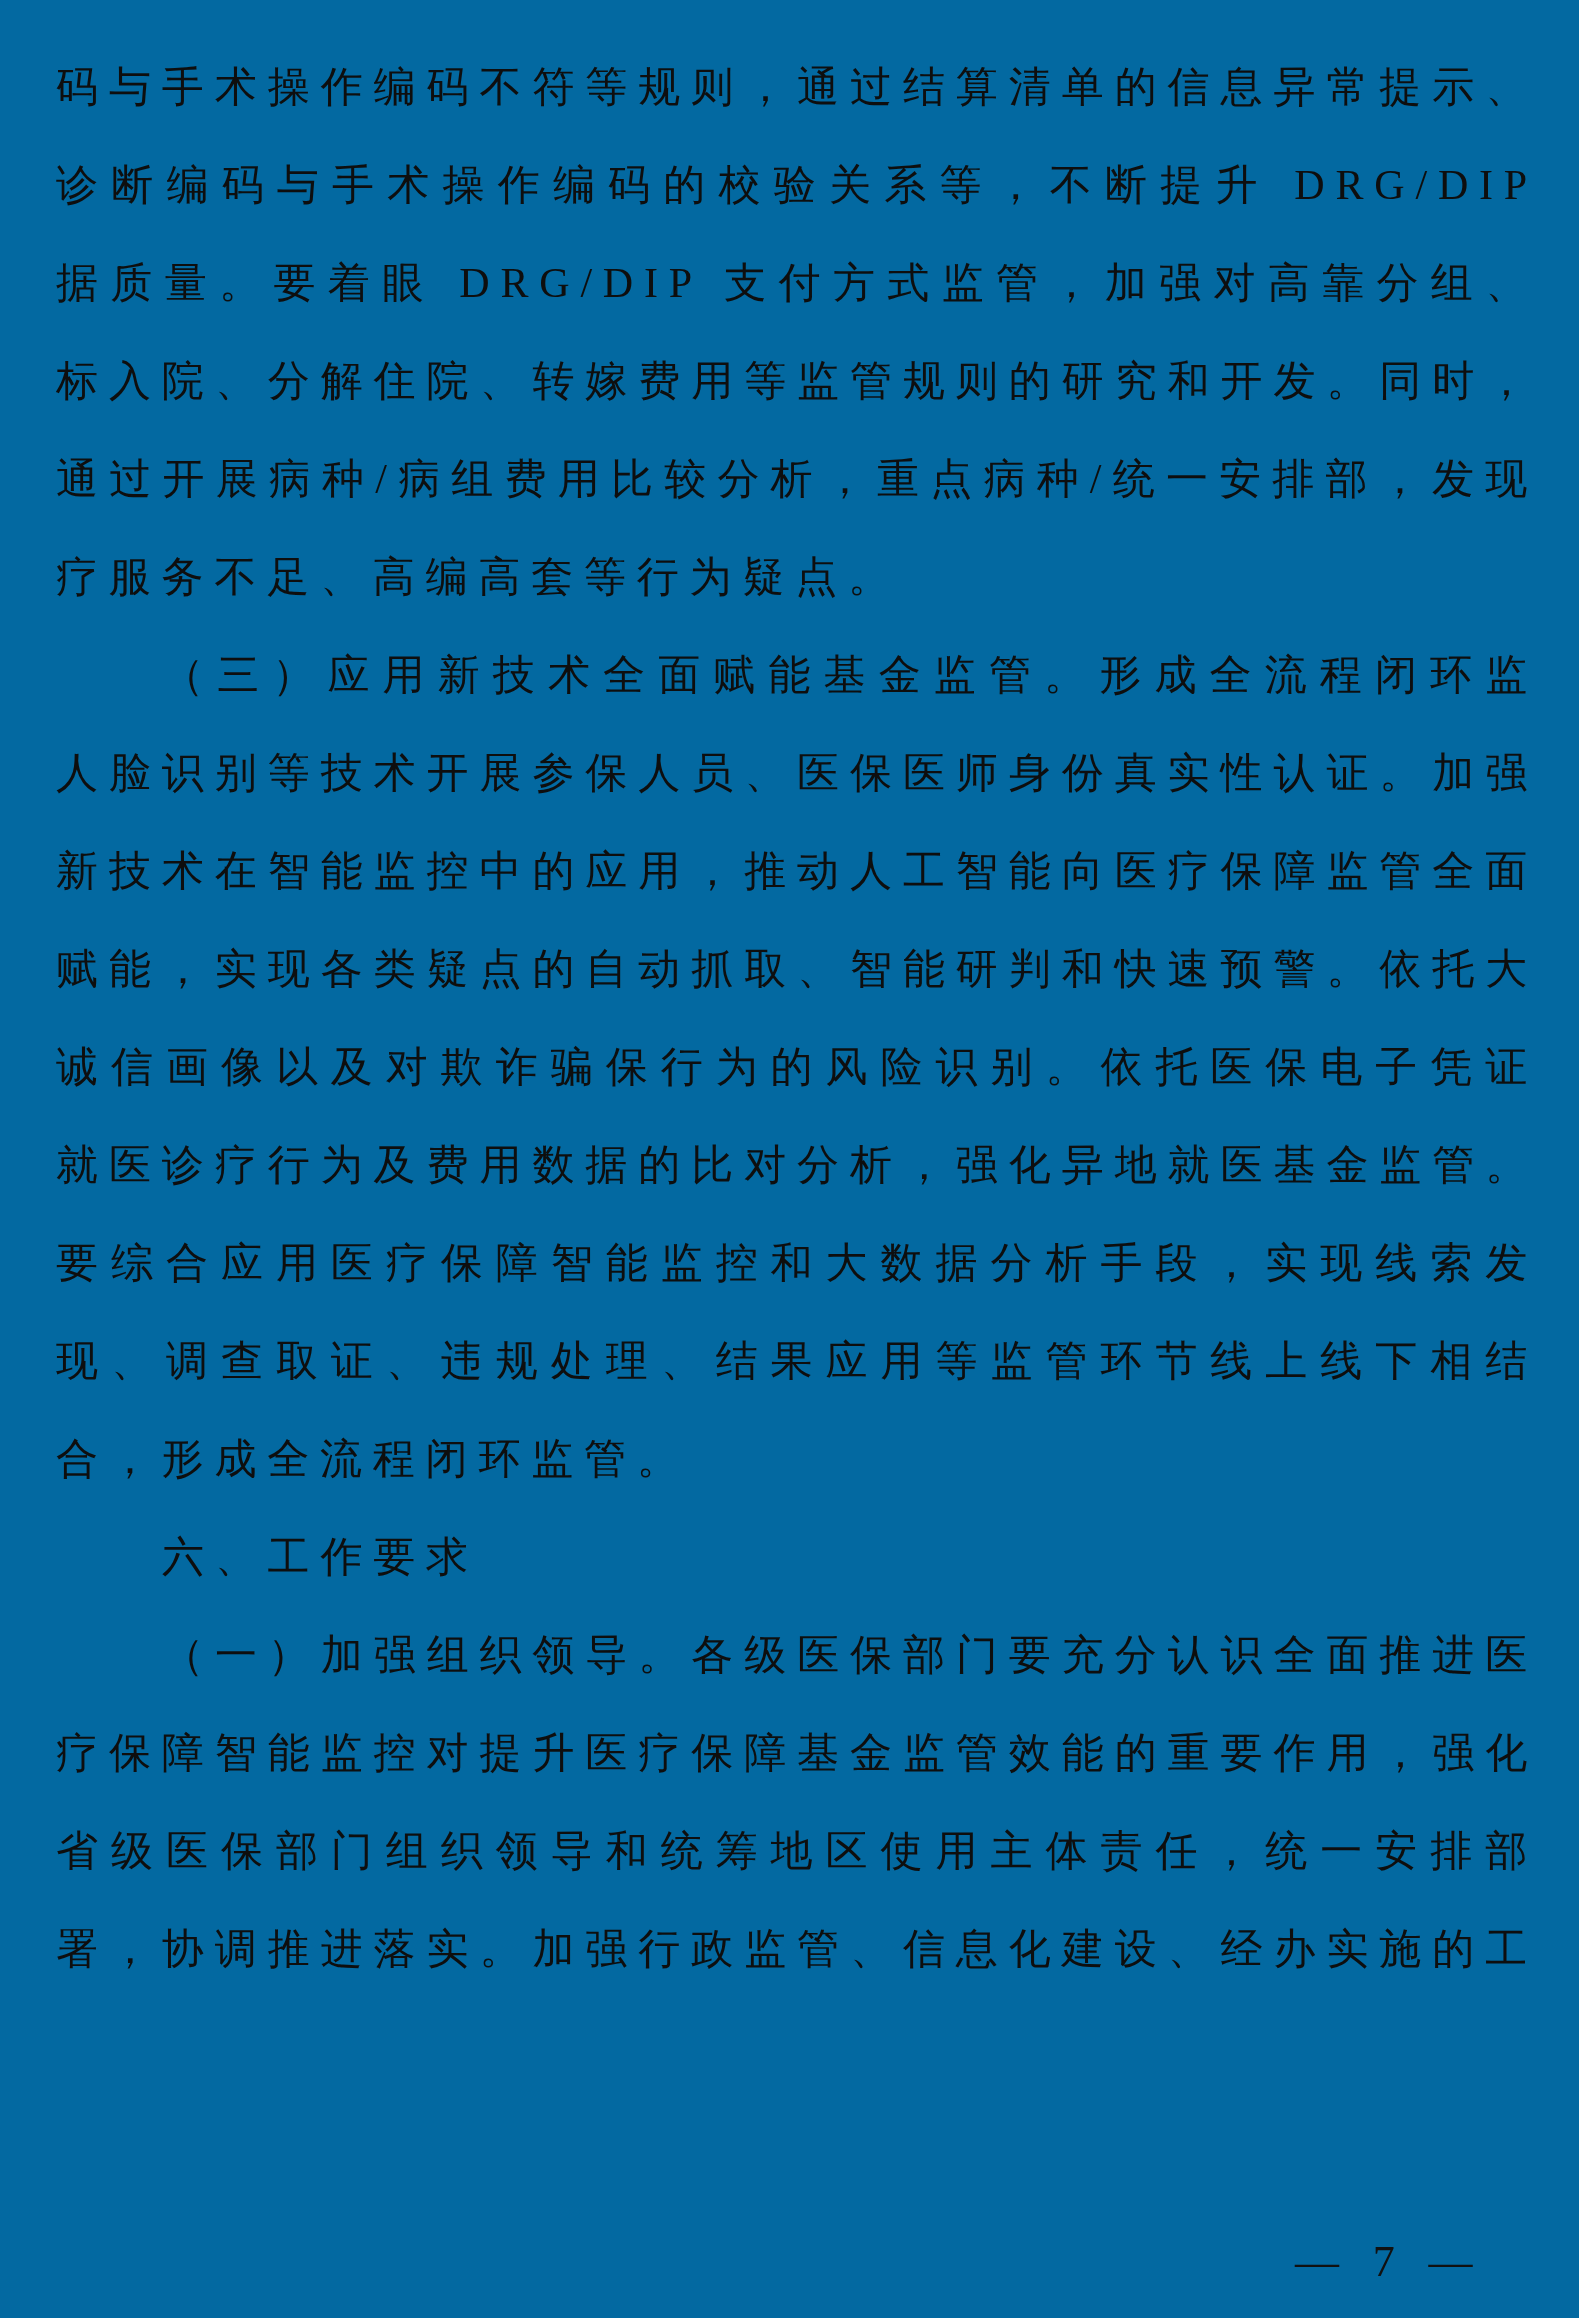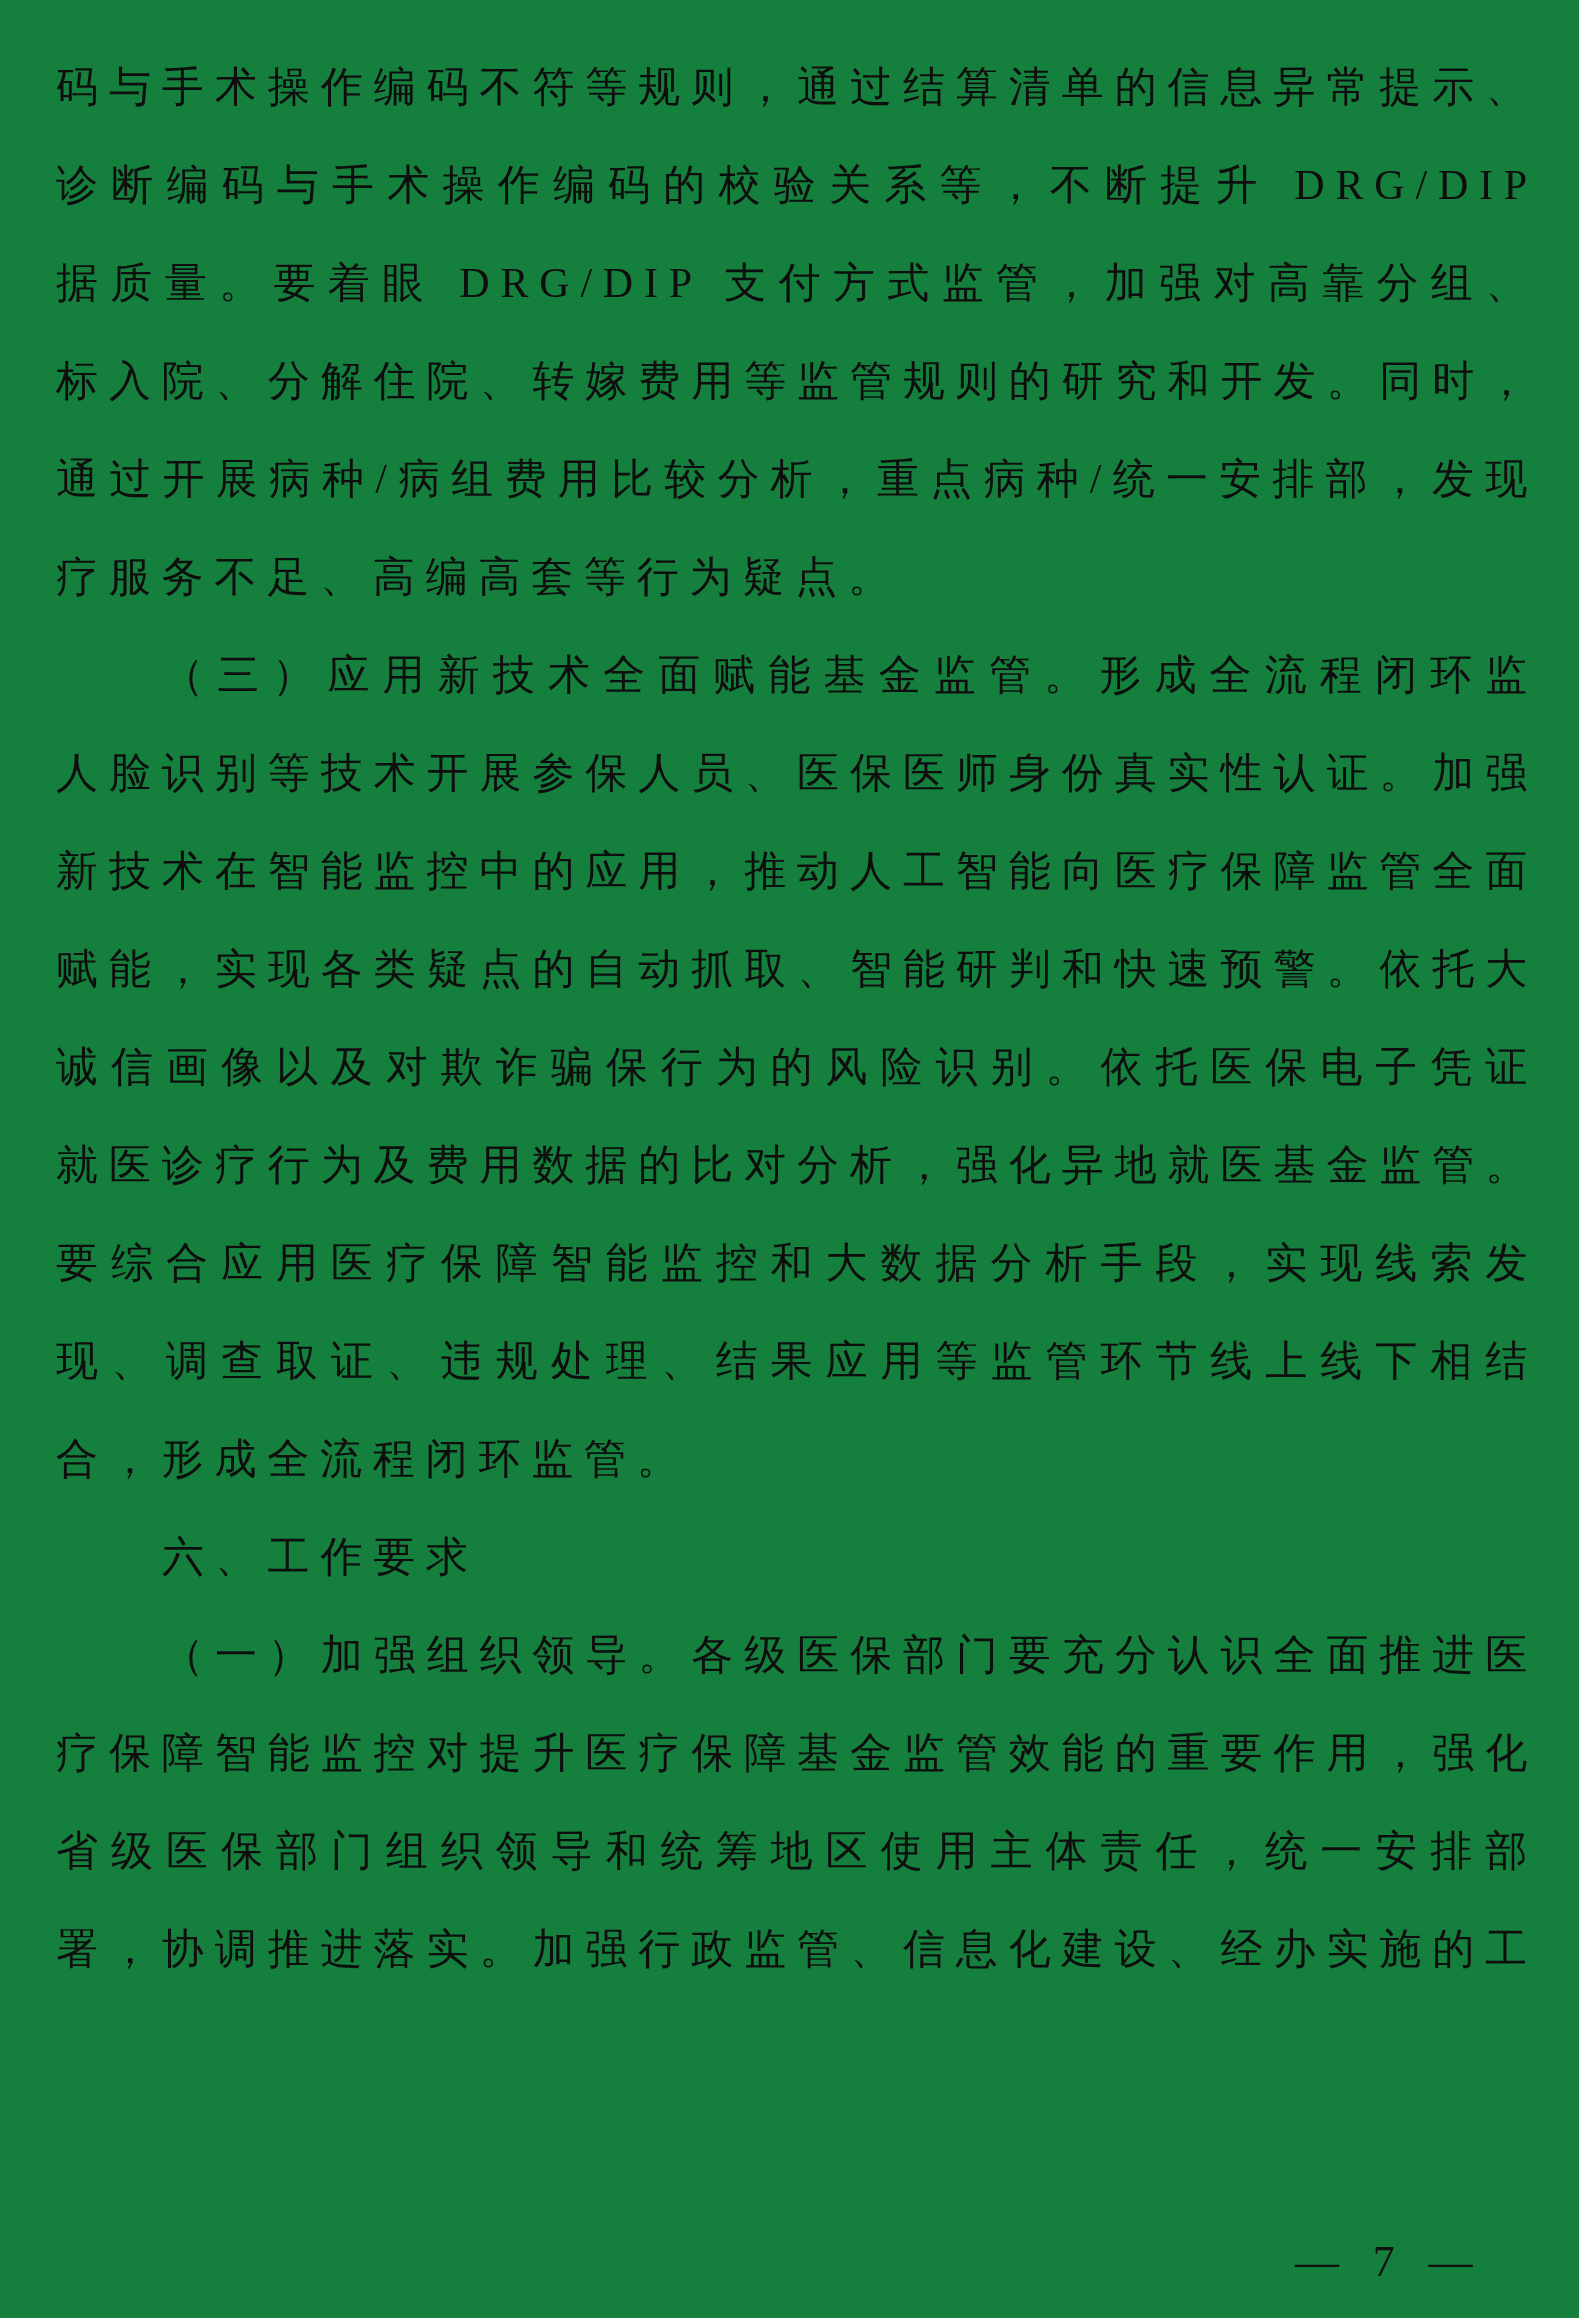--- a/index.html
+++ b/index.html
@@ -4,21 +4,21 @@
 <style>
   html, body {
     margin: 0;
     padding: 0;
     background: #ffffff;
   }
   .page {
     position: relative;
     width: 1580px;
     height: 2319px;
-    background: #15803d;
+    background: #0369a1;
     color: #0e0e0e;
     font-family: "Liberation Serif", "DejaVu Serif", serif;
     overflow: hidden;
   }
   .text-block {
     position: absolute;
     left: 56px;
     top: 38px;
     width: 1482px;
   }

